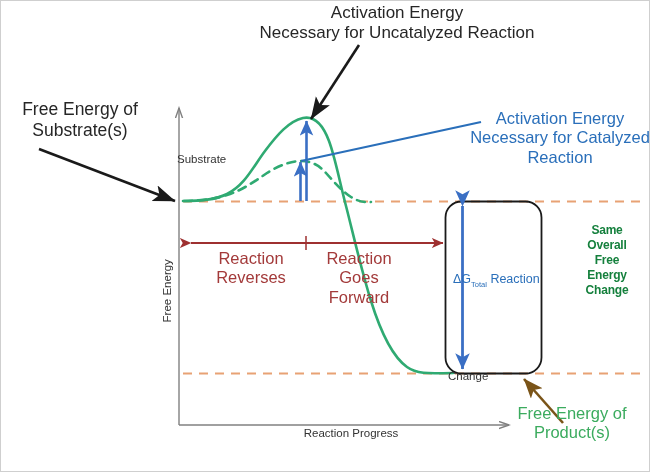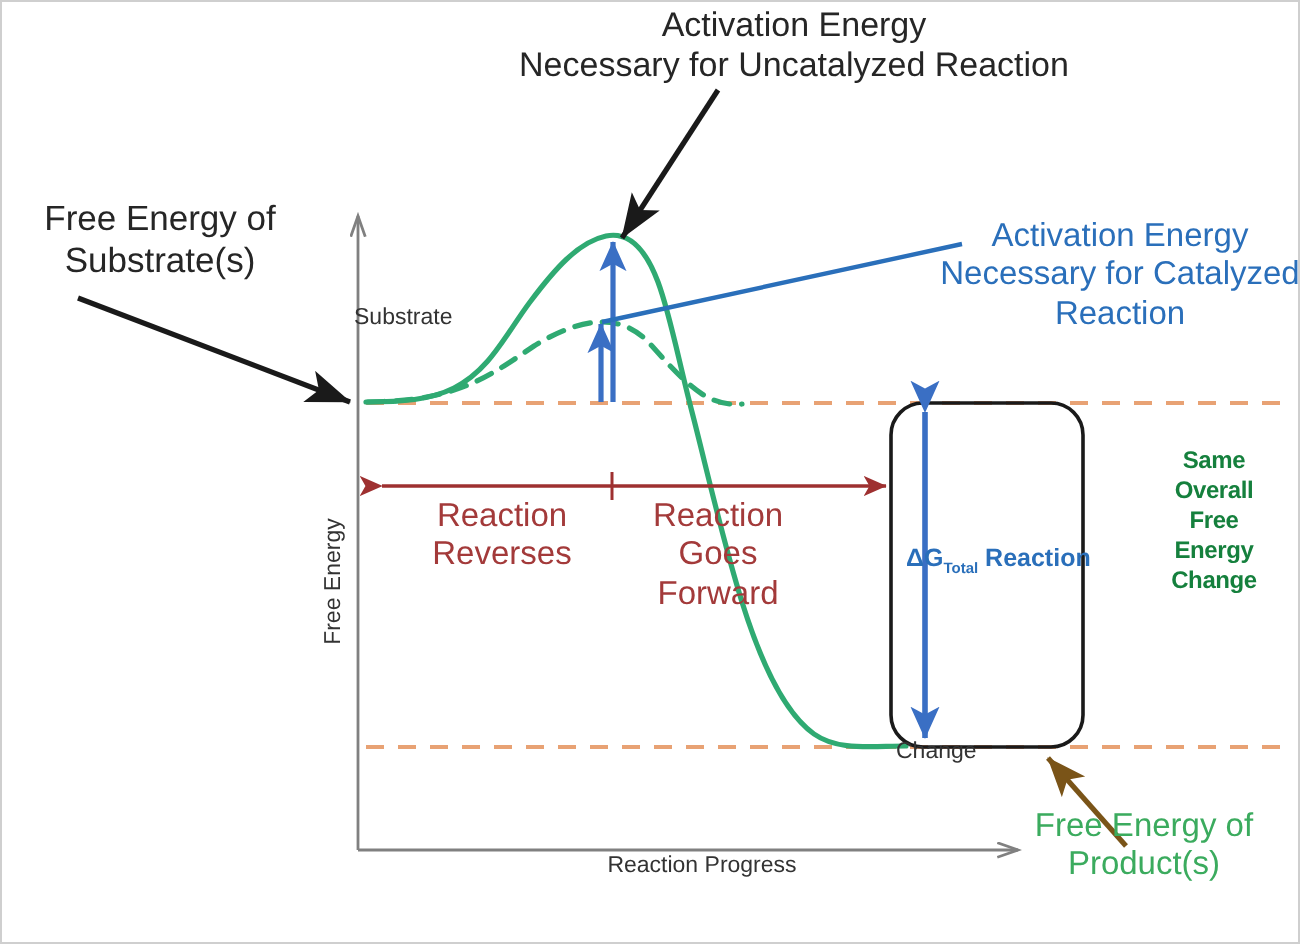--- a/index.html
+++ b/index.html
@@ -99,21 +99,20 @@
     font-size: 11.5px;
     color: #333333;
     transform: rotate(-90deg);
     transform-origin: 50% 50%;
   }
   .t-dg {
     left: 452px; top: 271px; width: 96px;
     text-align: left;
     font-size: 12.5px;
     color: #2a6fba;
-    font-weight: bold;
   }
   .t-dg sub {
     font-size: 7.5px;
   }
 </style>
 </head>
 <body>
 
 <div id="stage">
 

